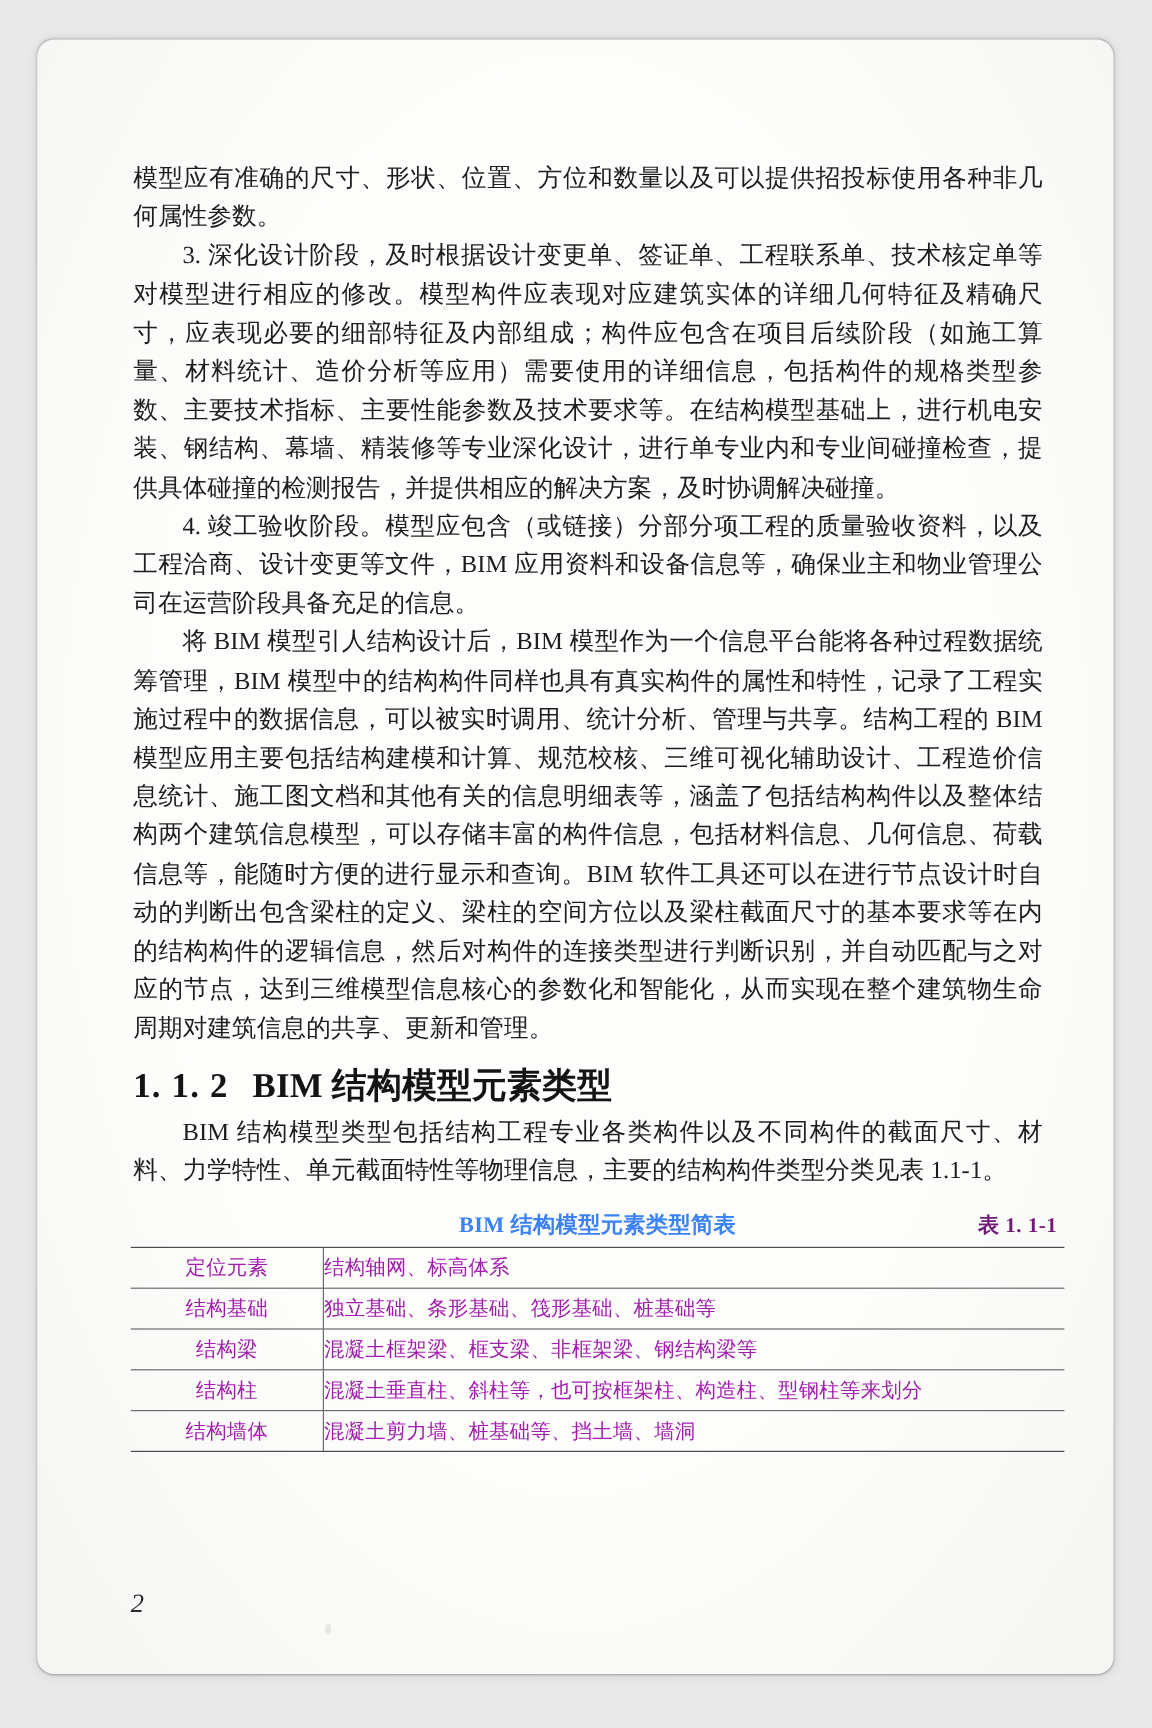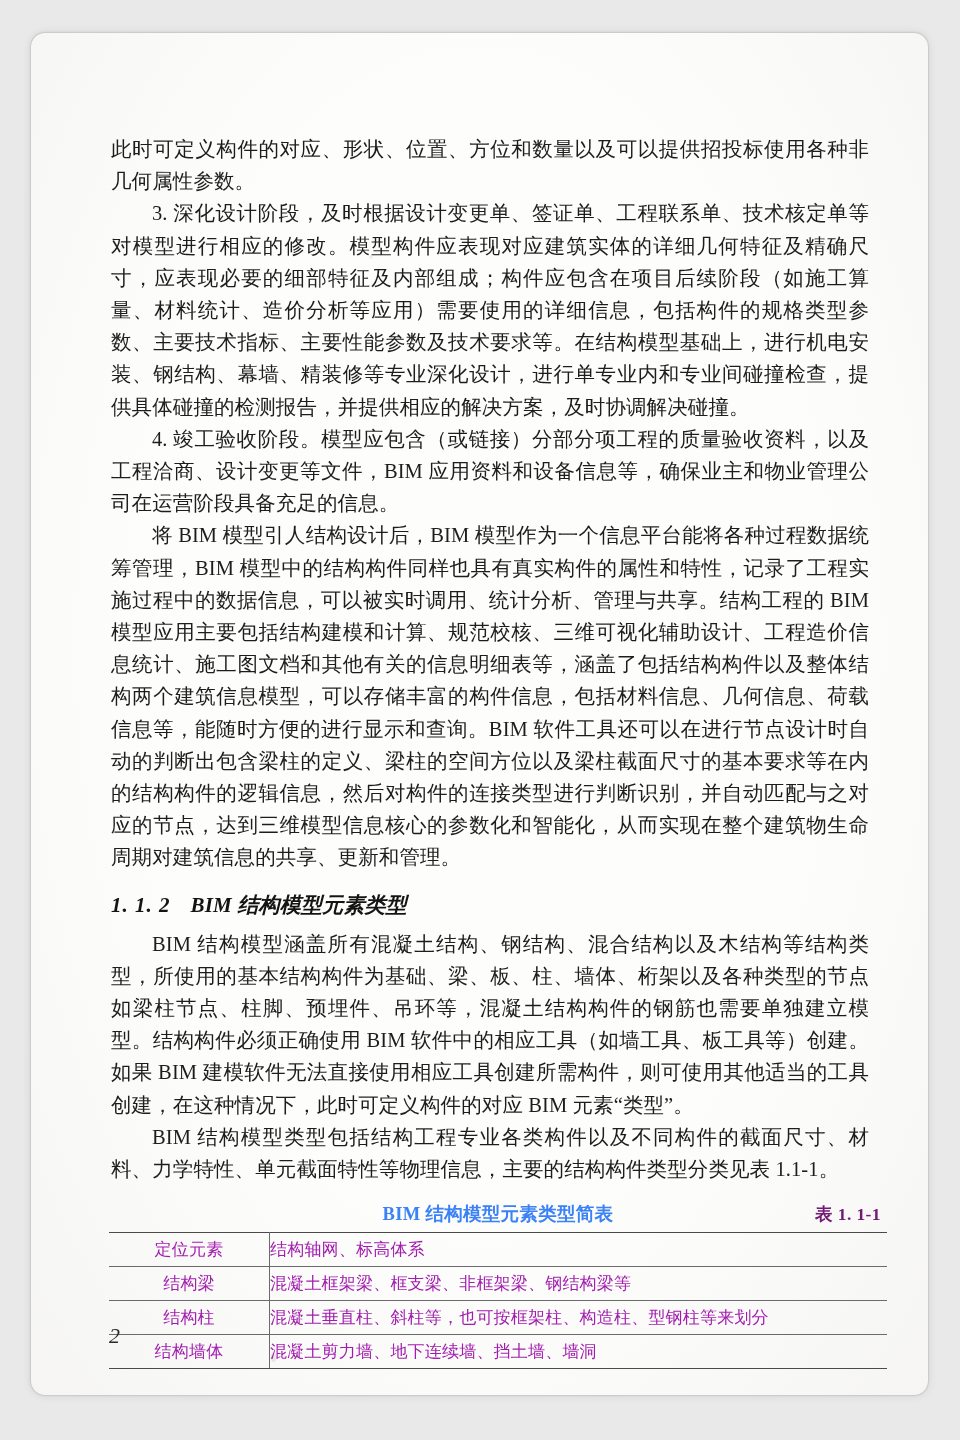--- a/index.html
+++ b/index.html
@@ -59,27 +59,26 @@
     text-justify: inter-ideograph;
     letter-spacing: 0.1px;
     text-indent: 0;
     font-family: "Liberation Serif", "DejaVu Serif", serif;
   }
   p.indent2 { text-indent: 2em; }
 
   
   h2.section-heading {
     margin: 14px 0 6px 0;
-    font-size: 21px;
+    font-size: 29px;
     line-height: 34px;
     font-weight: bold;
     color: #141414;
     letter-spacing: 0.2px;
     font-family: "Liberation Serif", "DejaVu Serif", serif;
-    font-style: italic;
   }
   h2.section-heading .num { margin-right: 20px; letter-spacing: 1px; }
 
   
   .table-block {
     margin-top: 16px;
     width: 778px;
     margin-left: -2px;
   }
   .table-caption-row {
@@ -152,59 +151,62 @@
 </head>
 <body>
 
 <div class="page-sheet">
   <div class="scan-tint"></div>
   <div class="scan-spot" style="left:240px; top:1320px; width:5px; height:9px;"></div>
   <div class="scan-spot" style="left:338px; top:222px; width:4px; height:4px; background:rgba(170,160,140,0.16);"></div>
 
   <div class="content">
 
-    <p class="para">此时可定义构件的对应、形状、位置、方位和数量以及可以提供招投标使用各种非几何属性参数。</p>
+    <p class="para">模型应有准确的尺寸、形状、位置、方位和数量以及可以提供招投标使用各种非几何属性参数。</p>
 
     <p class="para indent2">3. 深化设计阶段，及时根据设计变更单、签证单、工程联系单、技术核定单等对模型进行相应的修改。模型构件应表现对应建筑实体的详细几何特征及精确尺寸，应表现必要的细部特征及内部组成；构件应包含在项目后续阶段（如施工算量、材料统计、造价分析等应用）需要使用的详细信息，包括构件的规格类型参数、主要技术指标、主要性能参数及技术要求等。在结构模型基础上，进行机电安装、钢结构、幕墙、精装修等专业深化设计，进行单专业内和专业间碰撞检查，提供具体碰撞的检测报告，并提供相应的解决方案，及时协调解决碰撞。</p>
 
     <p class="para indent2">4. 竣工验收阶段。模型应包含（或链接）分部分项工程的质量验收资料，以及工程洽商、设计变更等文件，BIM 应用资料和设备信息等，确保业主和物业管理公司在运营阶段具备充足的信息。</p>
 
     <p class="para indent2">将 BIM 模型引人结构设计后，BIM 模型作为一个信息平台能将各种过程数据统筹管理，BIM 模型中的结构构件同样也具有真实构件的属性和特性，记录了工程实施过程中的数据信息，可以被实时调用、统计分析、管理与共享。结构工程的 BIM 模型应用主要包括结构建模和计算、规范校核、三维可视化辅助设计、工程造价信息统计、施工图文档和其他有关的信息明细表等，涵盖了包括结构构件以及整体结构两个建筑信息模型，可以存储丰富的构件信息，包括材料信息、几何信息、荷载信息等，能随时方便的进行显示和查询。BIM 软件工具还可以在进行节点设计时自动的判断出包含梁柱的定义、梁柱的空间方位以及梁柱截面尺寸的基本要求等在内的结构构件的逻辑信息，然后对构件的连接类型进行判断识别，并自动匹配与之对应的节点，达到三维模型信息核心的参数化和智能化，从而实现在整个建筑物生命周期对建筑信息的共享、更新和管理。</p>
 
     <h2 class="section-heading">
       <span class="num">1. 1. 2</span><span>BIM 结构模型元素类型</span>
     </h2>
 
-    <p class="para indent2">BIM 结构模型涵盖所有混凝土结构、钢结构、混合结构以及木结构等结构类型，所使用的基本结构构件为基础、梁、板、柱、墙体、桁架以及各种类型的节点如梁柱节点、柱脚、预埋件、吊环等，混凝土结构构件的钢筋也需要单独建立模型。结构构件必须正确使用 BIM 软件中的相应工具（如墙工具、板工具等）创建。如果 BIM 建模软件无法直接使用相应工具创建所需构件，则可使用其他适当的工具创建，在这种情况下，此时可定义构件的对应 BIM 元素“类型”。</p>
 
     <p class="para indent2">BIM 结构模型类型包括结构工程专业各类构件以及不同构件的截面尺寸、材料、力学特性、单元截面特性等物理信息，主要的结构构件类型分类见表 1.1-1。</p>
 
     <div class="table-block">
       <div class="table-caption-row">
         <div class="table-title">BIM 结构模型元素类型简表</div>
         <div class="table-number">表 1. 1-1</div>
       </div>
 
       <table class="elem-table">
         <tbody>
           <tr>
             <td class="cat">定位元素</td>
             <td class="desc">结构轴网、标高体系</td>
           </tr>
           <tr>
+            <td class="cat">结构基础</td>
+            <td class="desc">独立基础、条形基础、筏形基础、桩基础等</td>
+          </tr>
+          <tr>
             <td class="cat">结构梁</td>
             <td class="desc">混凝土框架梁、框支梁、非框架梁、钢结构梁等</td>
           </tr>
           <tr>
             <td class="cat">结构柱</td>
             <td class="desc">混凝土垂直柱、斜柱等，也可按框架柱、构造柱、型钢柱等来划分</td>
           </tr>
           <tr>
             <td class="cat">结构墙体</td>
-            <td class="desc">混凝土剪力墙、地下连续墙、挡土墙、墙洞</td>
+            <td class="desc">混凝土剪力墙、桩基础等、挡土墙、墙洞</td>
           </tr>
         </tbody>
       </table>
     </div>
 
   </div>
 
   <div class="folio">2</div>
 </div>
 

